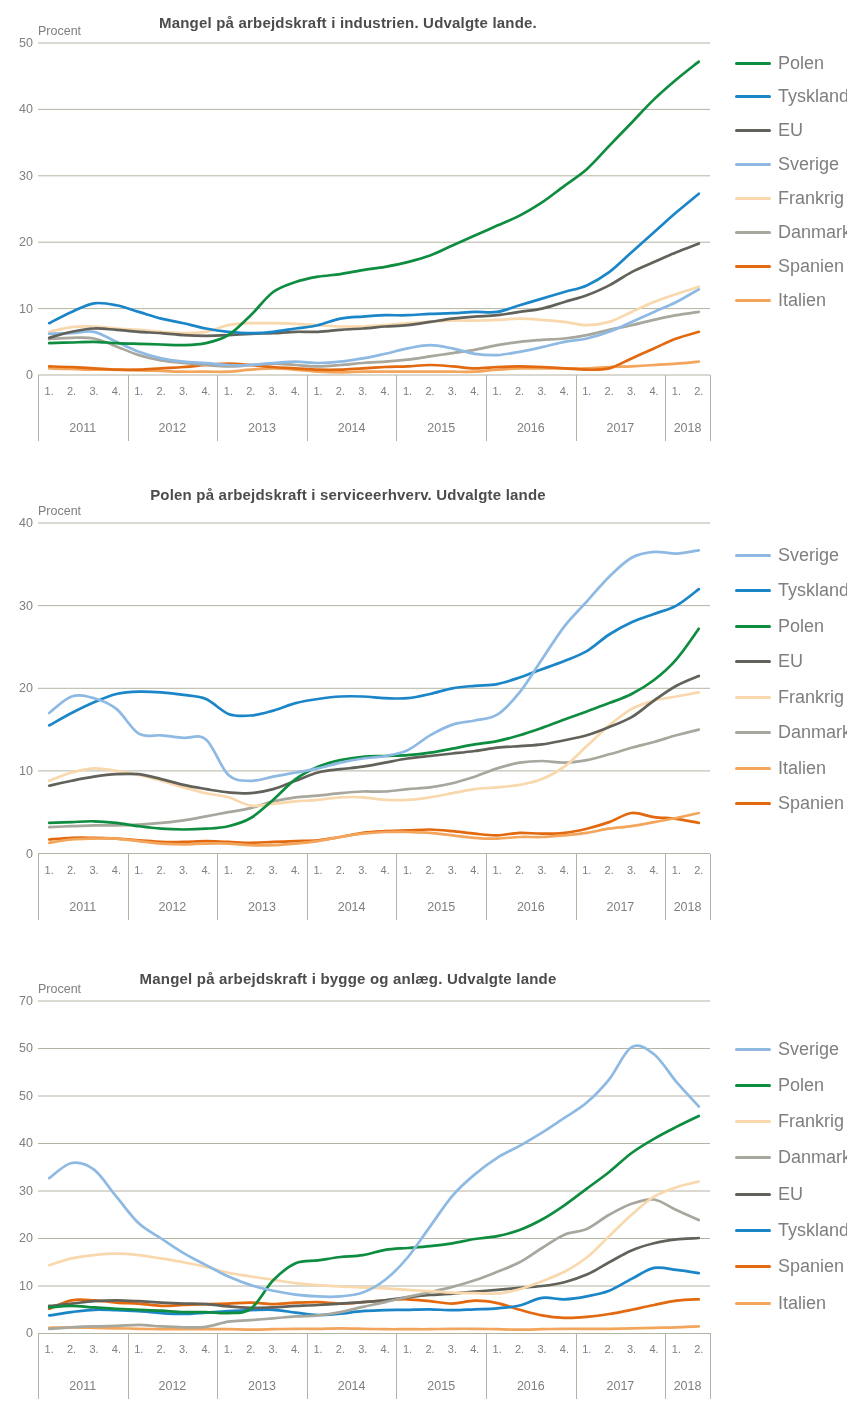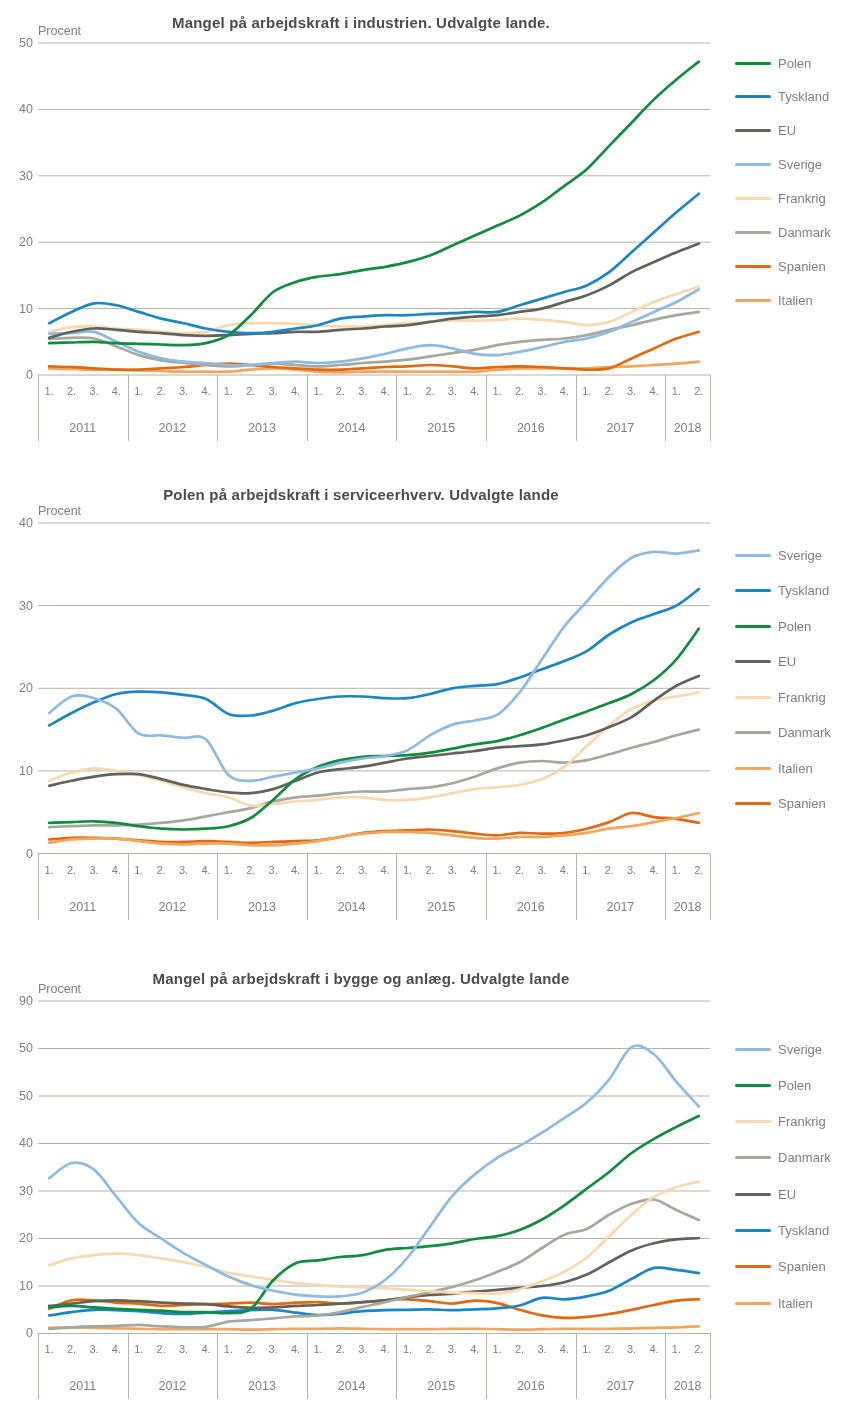--- a/index.html
+++ b/index.html
@@ -1,28 +1,28 @@
 <!DOCTYPE html>
 <html><head>
 <meta charset="utf-8">
 <style>
   html,body{margin:0;padding:0;background:#ffffff;}
   .page{position:relative;width:847px;height:1402px;background:#fff;overflow:hidden;
         font-family:"Liberation Sans", sans-serif;}
-  .chart-title{position:absolute;left:16px;width:690px;text-align:center;
+  .chart-title{position:absolute;left:3px;width:690px;text-align:center;
         font-size:15px;font-weight:bold;color:#4c4c4c;letter-spacing:0.2px;}
   .unit-label{position:absolute;left:38px;font-size:12.5px;color:#7f7f7f;}
   .ytick{position:absolute;width:33px;text-align:right;font-size:12.5px;color:#7f7f7f;
         height:16px;line-height:16px;}
   .plot-svg{position:absolute;overflow:visible;}
   .vline{position:absolute;width:1px;background:#b4b4a4;}
   .qlabel{position:absolute;font-size:11px;color:#7f7f7f;text-align:center;height:14px;line-height:14px;}
   .yearlabel{position:absolute;font-size:12.5px;color:#7f7f7f;text-align:center;height:15px;line-height:15px;}
   .legend-swatch{position:absolute;height:3px;border-radius:1.5px;}
-  .legend-label{position:absolute;font-size:13px;color:#7f7f7f;height:17px;line-height:17px;white-space:nowrap;text-align:right;}
+  .legend-label{position:absolute;font-size:18px;color:#7f7f7f;height:17px;line-height:17px;white-space:nowrap;text-align:right;}
 </style>
 </head>
 <body>
 
 <div class="page">
 
   <section>
     <h2 class="chart-title" id="title-0" style="top: 2px;">Mangel på arbejdskraft i industrien. Udvalgte lande.</h2>
     <div class="unit-label" id="unit-0" style="top: 24px;">Procent</div>
     <div id="yticks-0">
@@ -213,21 +213,21 @@
         <div class="legend-label" style="left: 778px; top: 759.5px;">Italien</div>
         <div class="legend-swatch" style="left: 735px; width: 36px; top: 802px; background: rgb(226, 105, 15);"></div>
         <div class="legend-label" style="left: 778px; top: 795px;">Spanien</div>
       </div>
   </section>
 
   <section>
     <h2 class="chart-title" id="title-2" style="top: 958px;">Mangel på arbejdskraft i bygge og anlæg. Udvalgte lande</h2>
     <div class="unit-label" id="unit-2" style="top: 981.5px;">Procent</div>
     <div id="yticks-2">
-        <div class="ytick" style="left: 0px; top: 992.5px;">90</div>
+        <div class="ytick" style="left: 0px; top: 992.5px;">70</div>
         <div class="ytick" style="left: 0px; top: 1040px;">50</div>
         <div class="ytick" style="left: 0px; top: 1087.5px;">50</div>
         <div class="ytick" style="left: 0px; top: 1135px;">40</div>
         <div class="ytick" style="left: 0px; top: 1182.5px;">30</div>
         <div class="ytick" style="left: 0px; top: 1230px;">20</div>
         <div class="ytick" style="left: 0px; top: 1277.5px;">10</div>
         <div class="ytick" style="left: 0px; top: 1325px;">0</div>
       </div>
     <div id="plot-2">
         <svg class="plot-svg" width="672" height="334.5" style="left: 38px; top: 1000.5px;">

